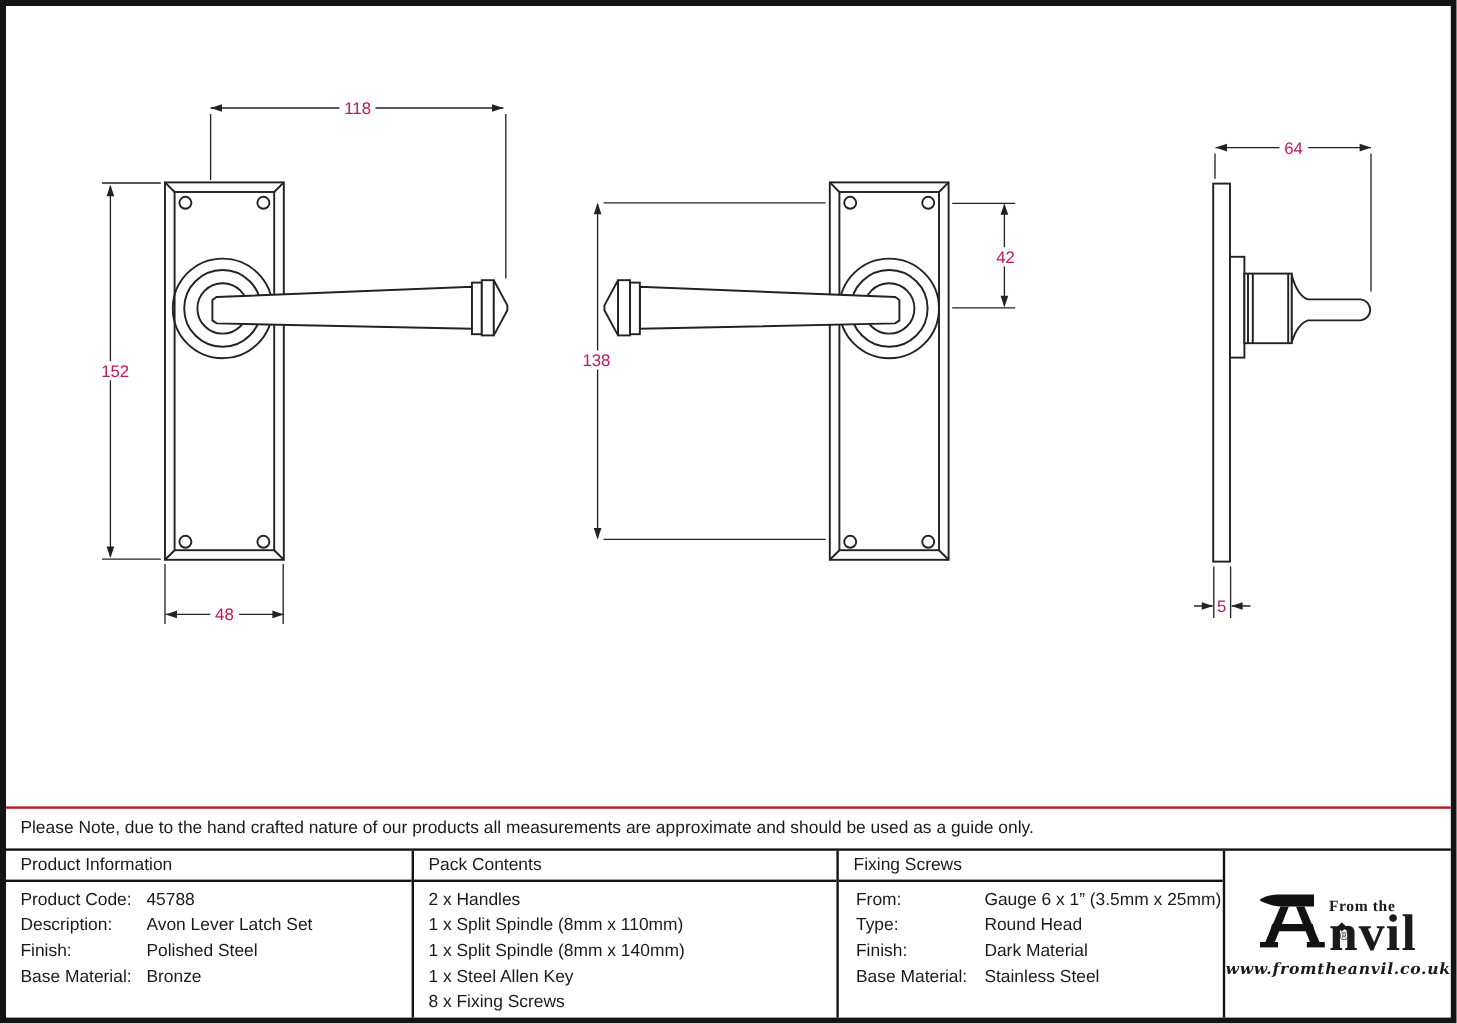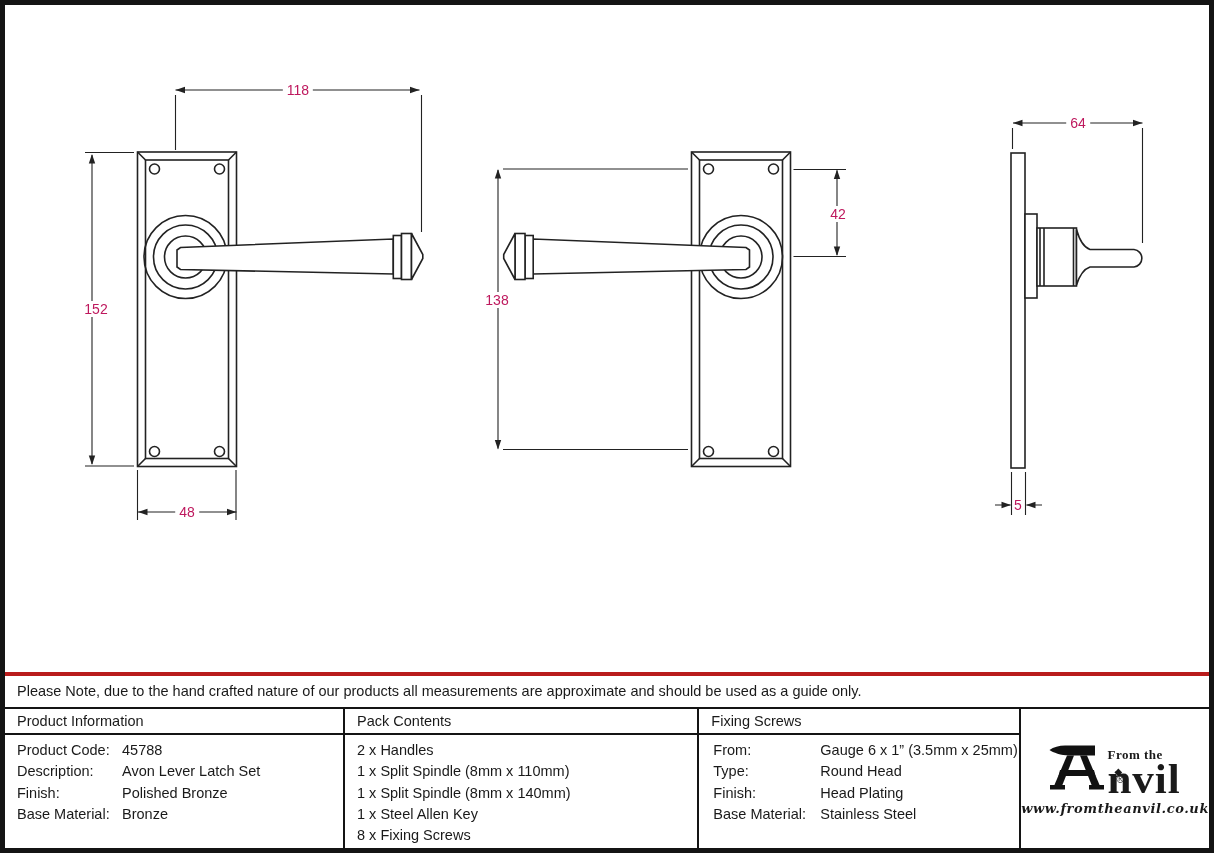--- a/index.html
+++ b/index.html
@@ -13,21 +13,21 @@
   svg.drawings { position:absolute; left:0; top:0; z-index:1; }
 
   .dim-label {
     position:absolute; z-index:3; transform:translate(-50%,-50%);
     background:#fff; font-size:14px; padding:0 4px; white-space:nowrap; color:#be185d;
   }
   .dim-label.tight { padding:0; }
 
   .note-row {
     position:absolute; left:5px; right:5px; top:672px; height:33px; z-index:2;
-    border-top:4px solid #b91c1c; display:flex; align-items:center;
+    border-top:2px solid #b91c1c; display:flex; align-items:center;
     padding-left:12px; box-sizing:border-box; font-size:14.5px;
   }
 
   .spec-table {
     position:absolute; left:5px; right:5px; top:707px; bottom:5px; z-index:2;
     border-top:2px solid #141414; display:flex; box-sizing:border-box;
   }
   .col { box-sizing:border-box; }
   .col.bordered { border-right:2px solid #141414; }
   .col1 { width:357px; } .col2 { width:372px; } .col3 { width:338px; }
@@ -169,21 +169,21 @@
         <div class="kv">
           <span class="k">Product Code:</span>
           <span class="v">45788</span>
         </div>
         <div class="kv">
           <span class="k">Description:</span>
           <span class="v">Avon Lever Latch Set</span>
         </div>
         <div class="kv">
           <span class="k">Finish:</span>
-          <span class="v">Polished Bronze</span>
+          <span class="v">Polished Steel</span>
         </div>
         <div class="kv">
           <span class="k">Base Material:</span>
           <span class="v">Bronze</span>
         </div>
       </div>
     </div>
 
     <div class="col col2 bordered">
       <div class="col-header">Pack Contents</div>
@@ -202,21 +202,21 @@
         <div class="kv">
           <span class="k">From:</span>
           <span class="v">Gauge 6 x 1” (3.5mm x 25mm)</span>
         </div>
         <div class="kv">
           <span class="k">Type:</span>
           <span class="v">Round Head</span>
         </div>
         <div class="kv">
           <span class="k">Finish:</span>
-          <span class="v">Head Plating</span>
+          <span class="v">Dark Material</span>
         </div>
         <div class="kv">
           <span class="k">Base Material:</span>
           <span class="v">Stainless Steel</span>
         </div>
       </div>
     </div>
 
     <div class="col col4">
       <div class="logo-row">

